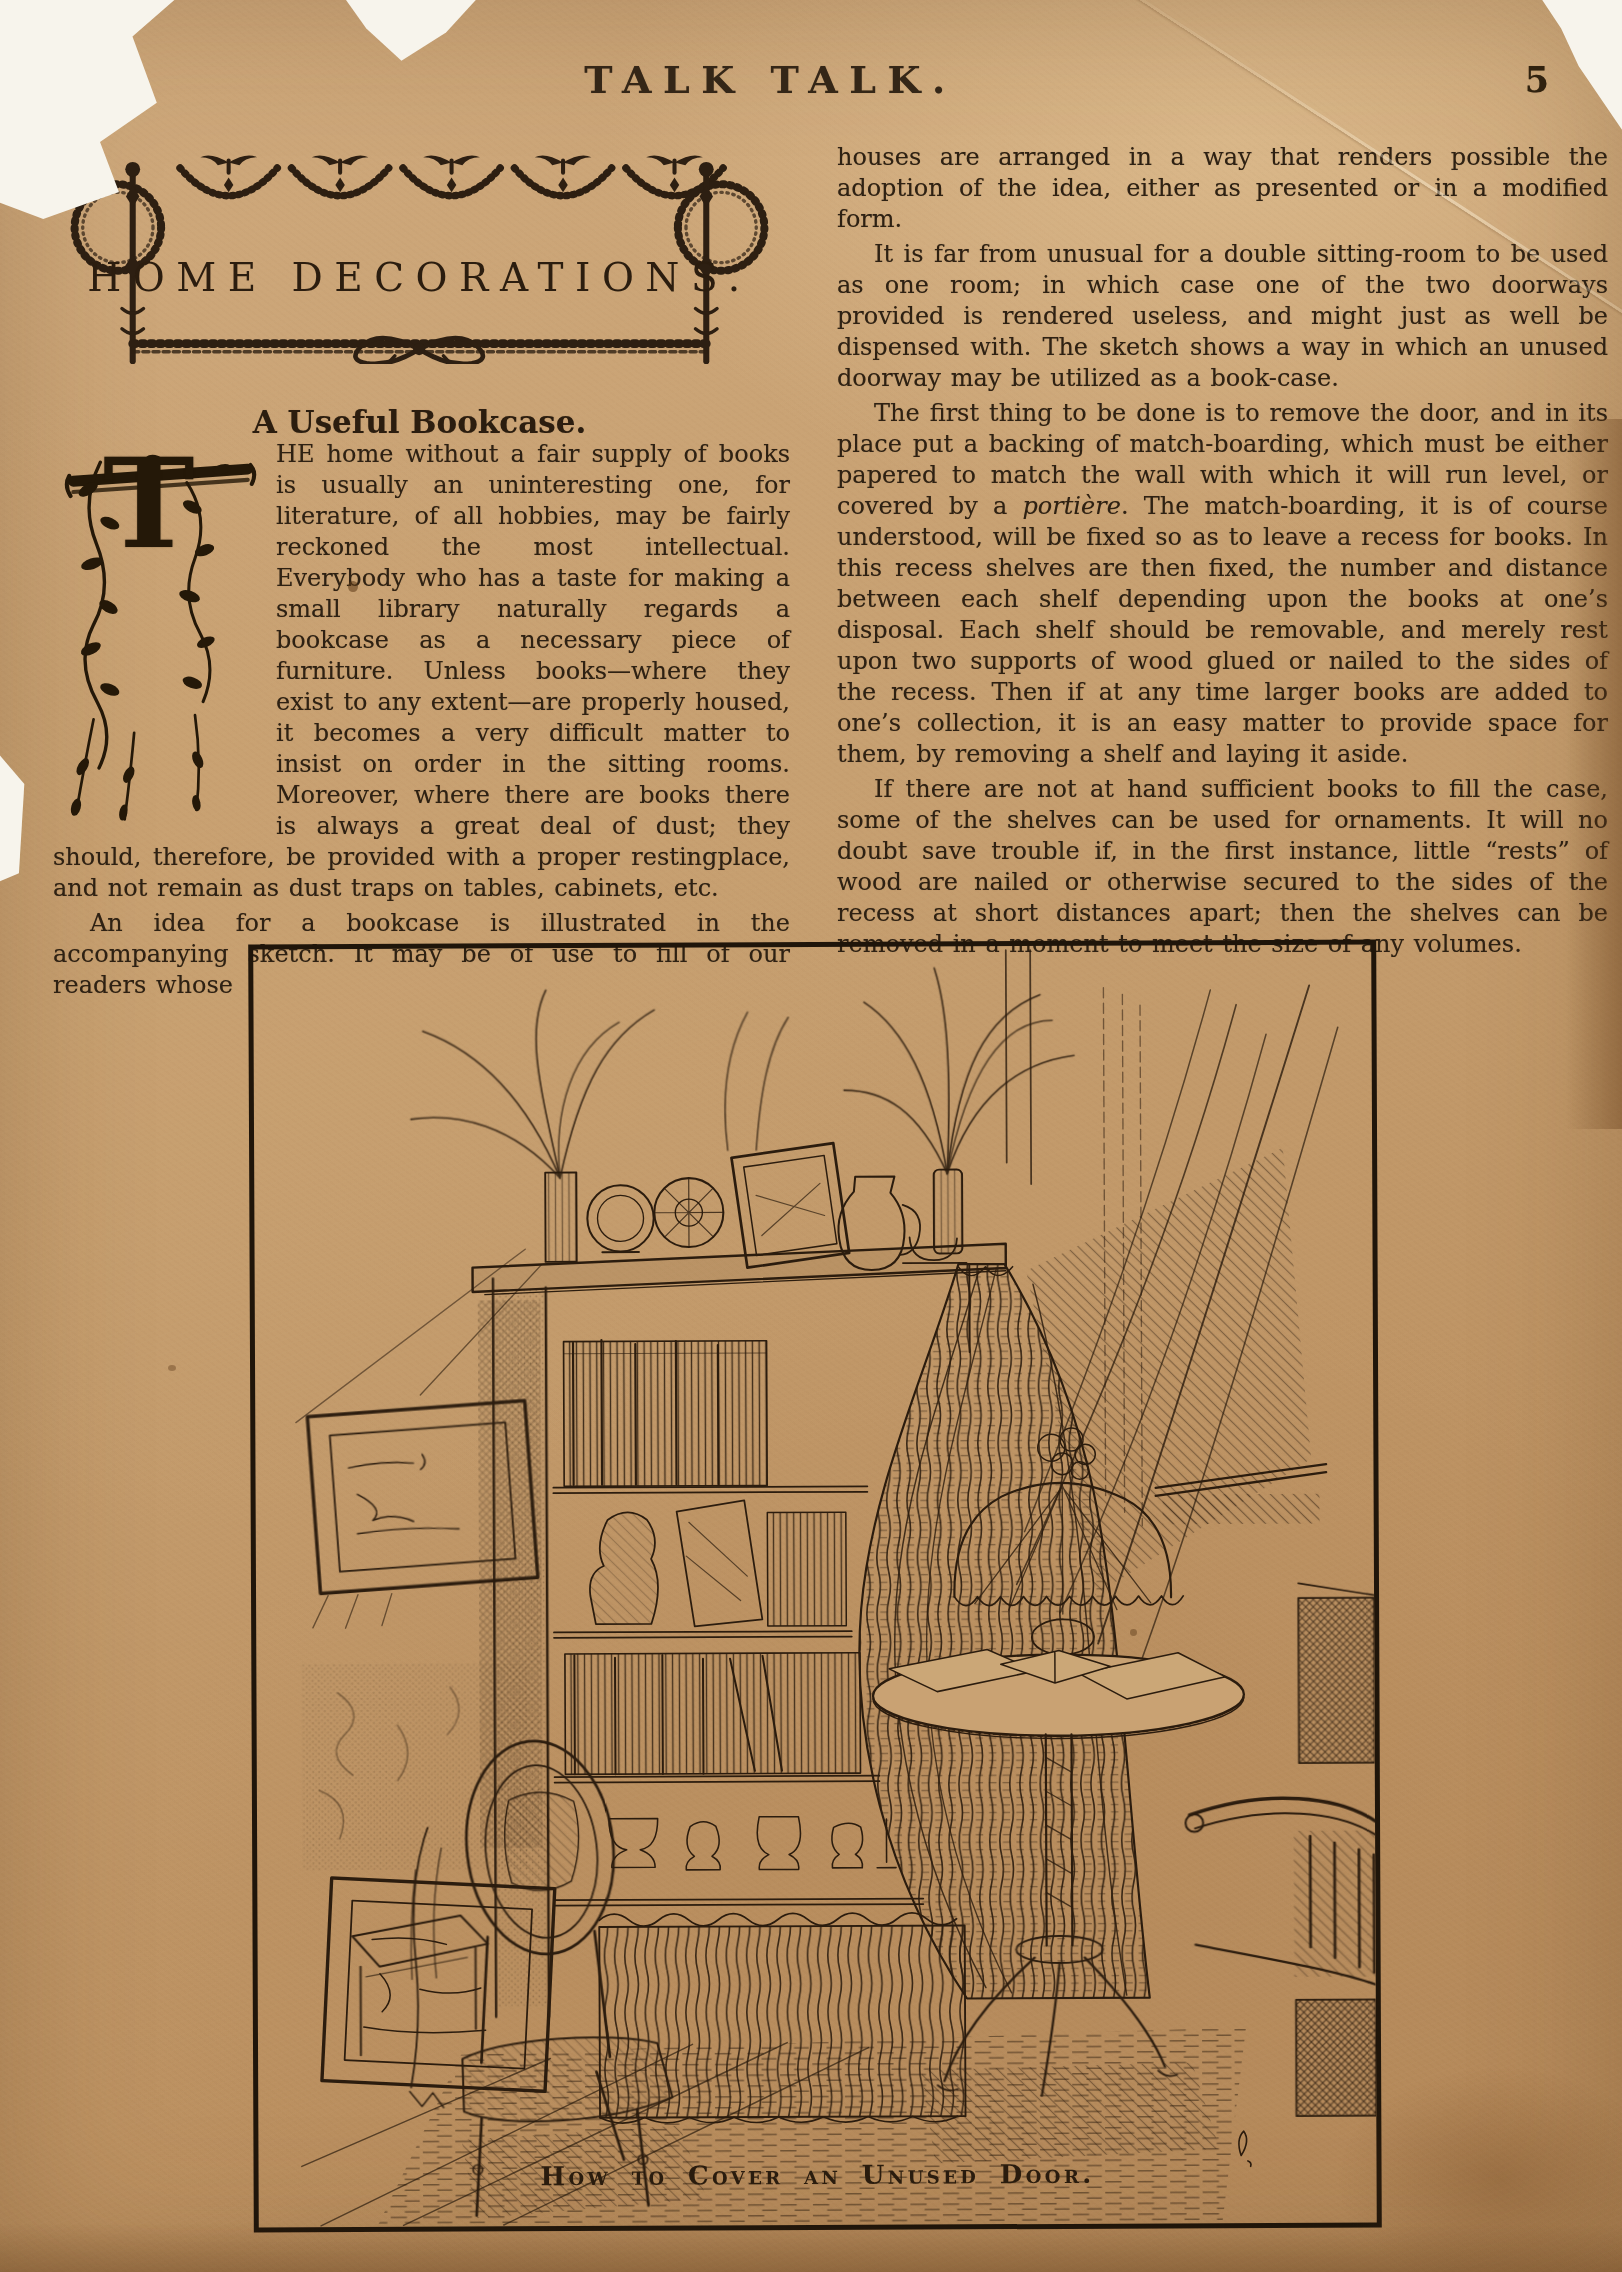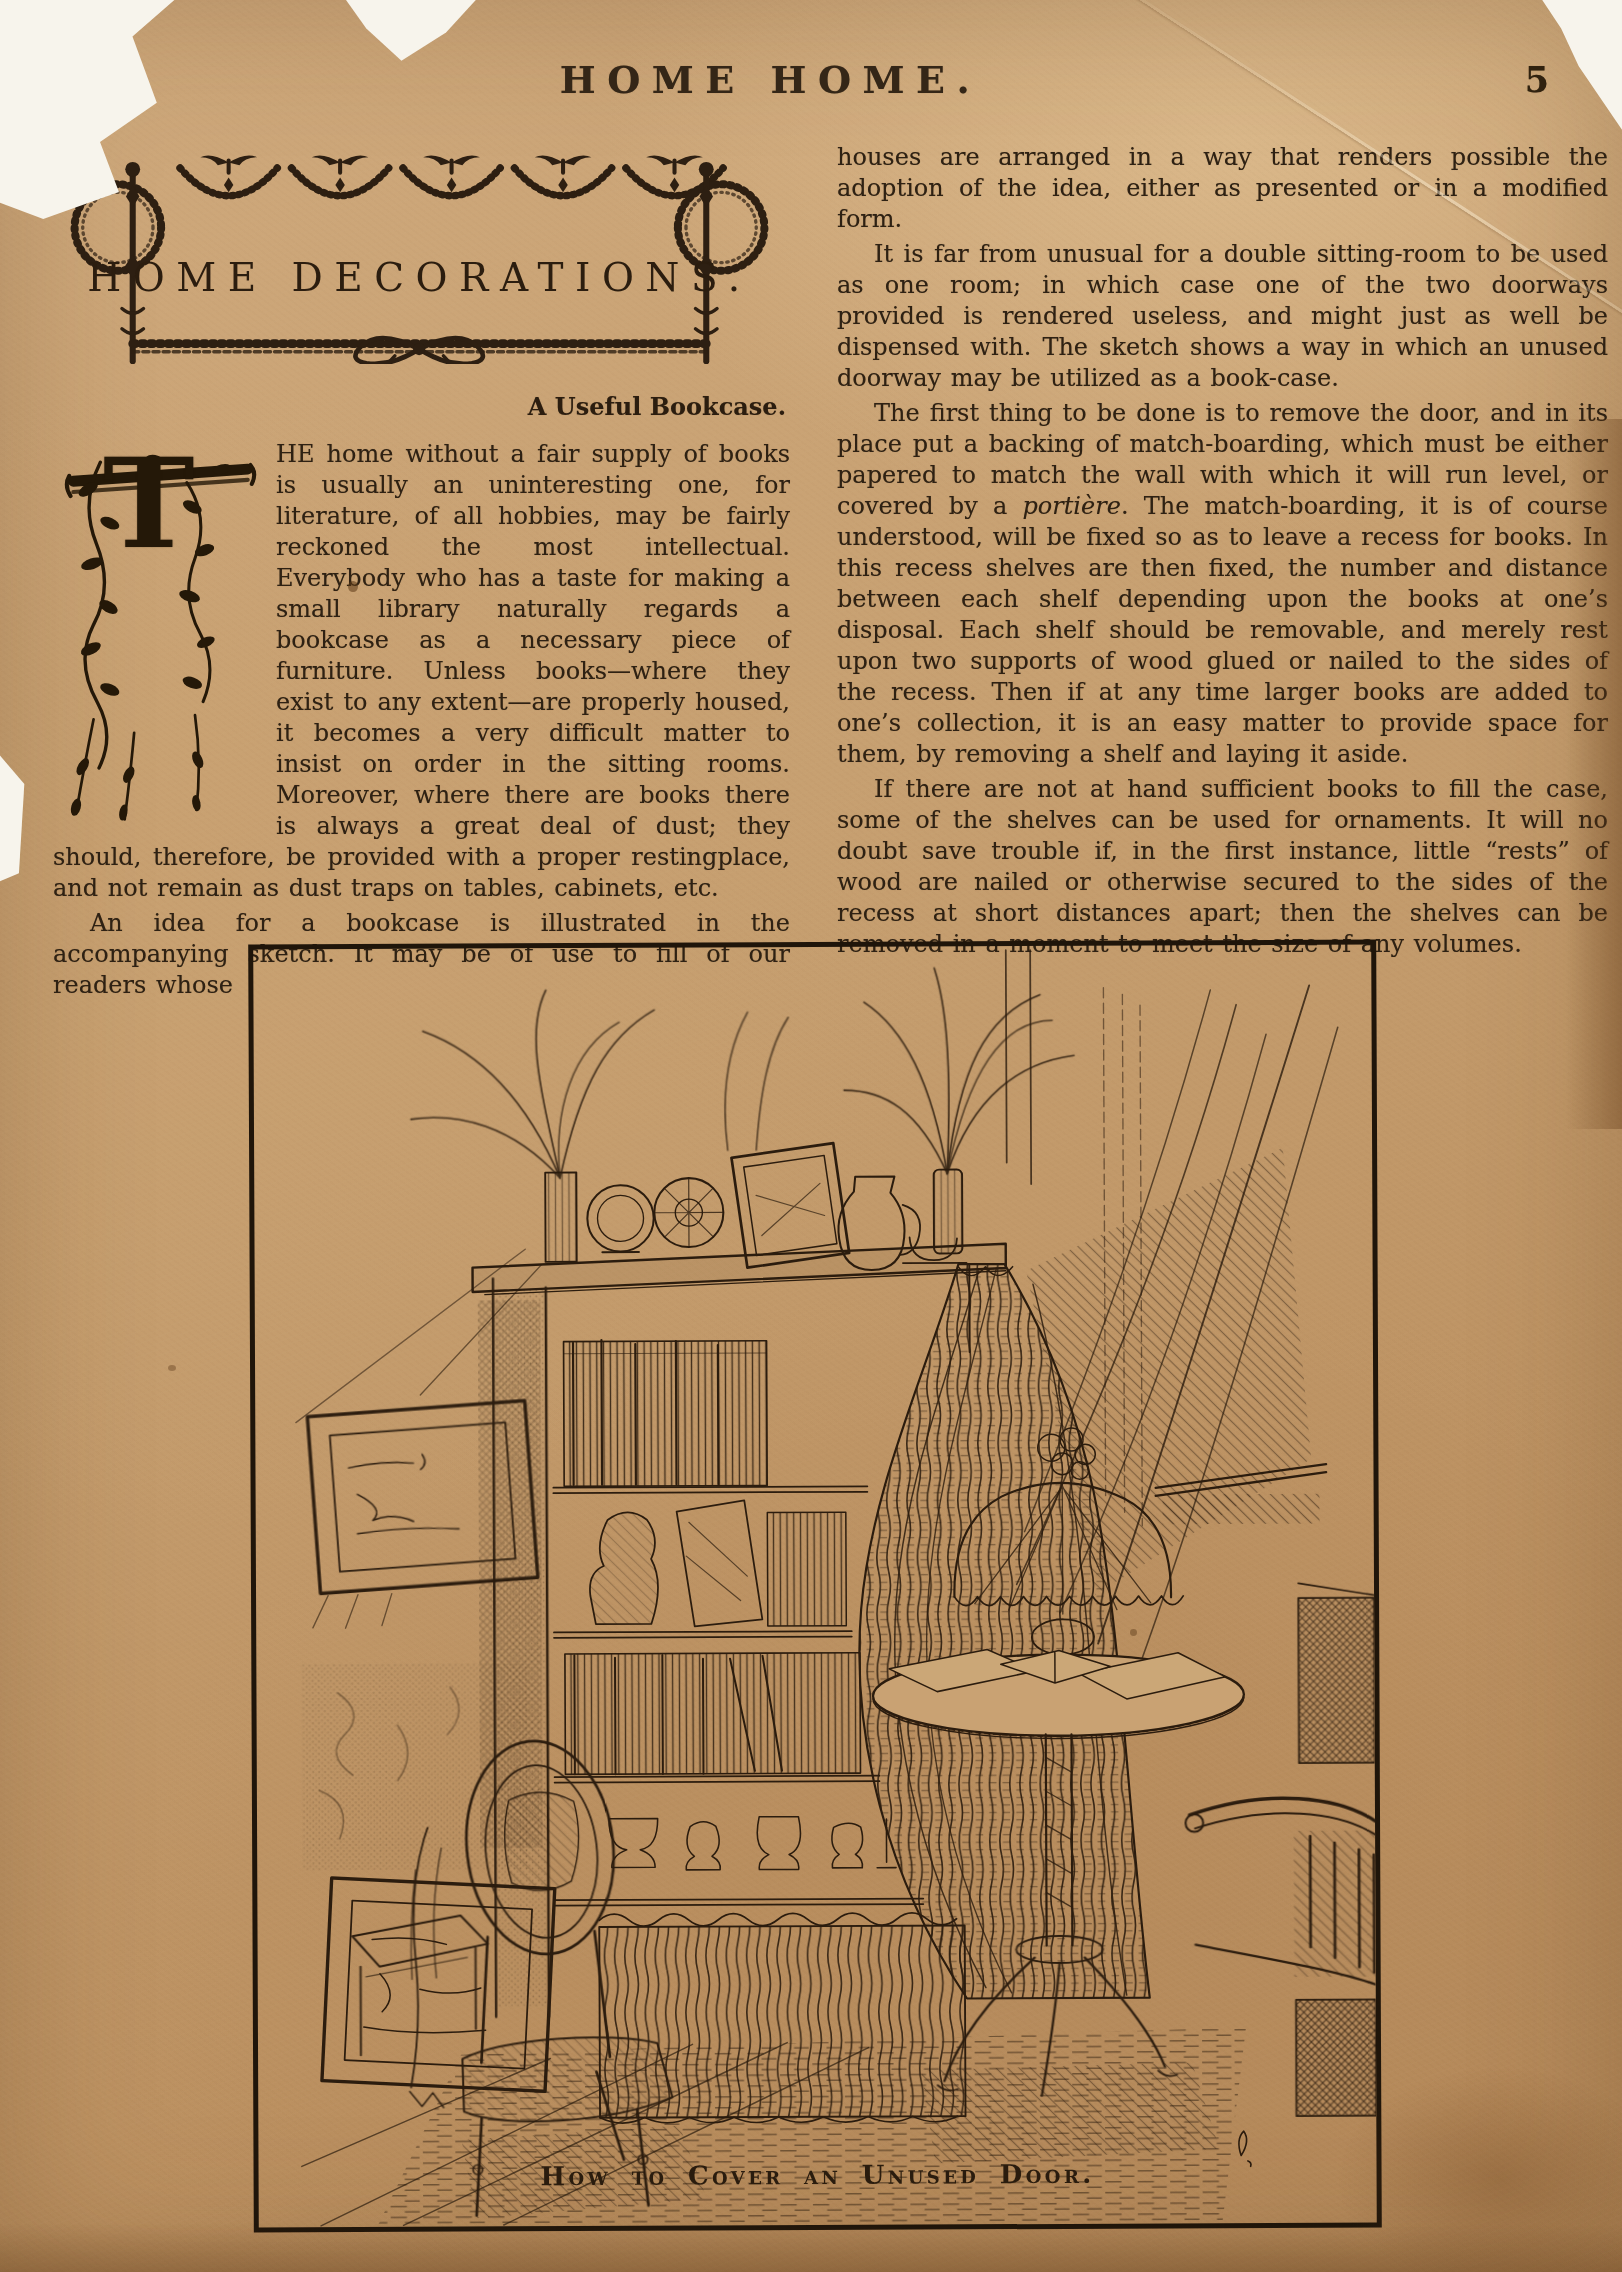--- a/index.html
+++ b/index.html
@@ -20,22 +20,22 @@
   
   .masthead{position:absolute;left:0;top:57px;width:1622px;text-align:center;padding-right:81px;box-sizing:border-box;
     font-size:38px;letter-spacing:11.5px;font-weight:bold;color:#342617;}
   .pagenum{position:absolute;right:73px;top:59px;font-size:35px;font-weight:bold;color:#30220f;}
   
   .banner{position:absolute;left:53px;top:141px;width:733px;height:223px;}
   .banner svg{position:absolute;inset:0;}
   .banner-title{position:absolute;left:0;right:0;top:114px;text-align:center;
     font-size:39px;letter-spacing:11.5px;color:#2b1d0f;font-weight:400;}
   
-  .article-title{position:absolute;left:53px;top:392px;width:733px;text-align:right;
-    font-size:24px;font-weight:bold;color:#2b1d0f;}
+  .article-title{position:absolute;left:53px;top:404px;width:733px;text-align:center;
+    font-size:31px;font-weight:bold;color:#2b1d0f;}
   .colL{position:absolute;left:53px;top:439px;width:737px;}
   .colR{position:absolute;left:837px;top:142px;width:771px;}
   .bodytxt p{margin:0 0 4px 0;font-size:24px;line-height:31px;text-align:justify;word-spacing:2px;}
   .bodytxt p.ind{text-indent:37px;}
   .dropcap{float:left;width:211px;height:384px;position:relative;margin:2.7px 12px 0 0;}
   .dropcap svg{position:absolute;inset:0;}
   .dropcap .letter{position:absolute;left:50px;top:-9.5px;font-size:123px;font-weight:bold;color:#241808;
     text-shadow:0 0 1.4px rgba(36,24,8,.5);}
   
   .figure{position:absolute;left:251px;top:942px;width:1128px;height:1288px;border:5.4px solid #1f150a;
@@ -58,21 +58,21 @@
   .crease{position:absolute;left:1082px;top:-41px;width:879px;height:2.7px;transform:rotate(33deg);
     transform-origin:left top;background:linear-gradient(to right, rgba(255,244,220,.0), rgba(255,244,220,.45), rgba(255,244,220,0));
     box-shadow:0 1.4px 2px rgba(90,58,26,.22);pointer-events:none;}
 </style>
 </head>
 <body>
 
 <div class="page">
   <div class="grain"></div>
 
-  <div class="masthead ink">HOME HOME.</div>
+  <div class="masthead ink">TALK TALK.</div>
   <div class="pagenum ink">5</div>
 
   <div class="banner">
     <svg viewBox="0 0 1085 330" aria-hidden="true">
       <g stroke="#2d1f12" fill="none" stroke-linecap="round">
 
         <g>
           <g transform="translate(180,18)">
             <path d="M8 22 Q80 104 152 22" stroke-width="11" stroke-dasharray="2 8"></path>
             <path d="M14 30 Q80 92 146 30" stroke-width="5" stroke-dasharray="2 6" opacity=".75"></path>

